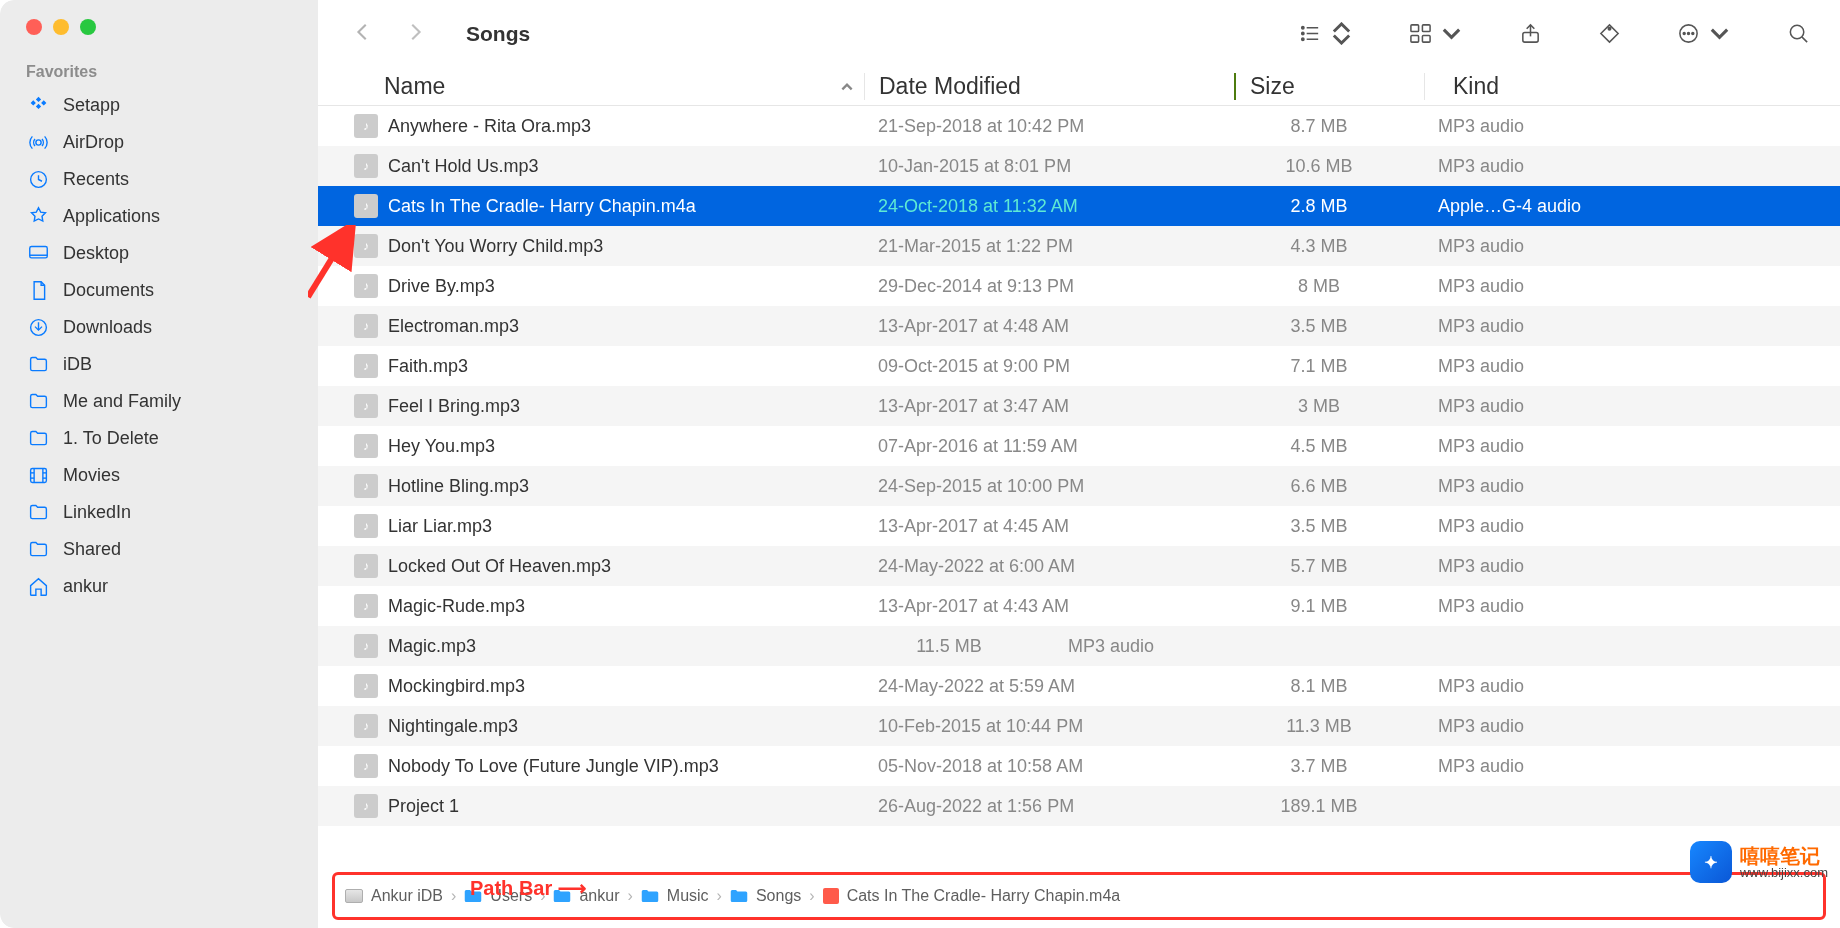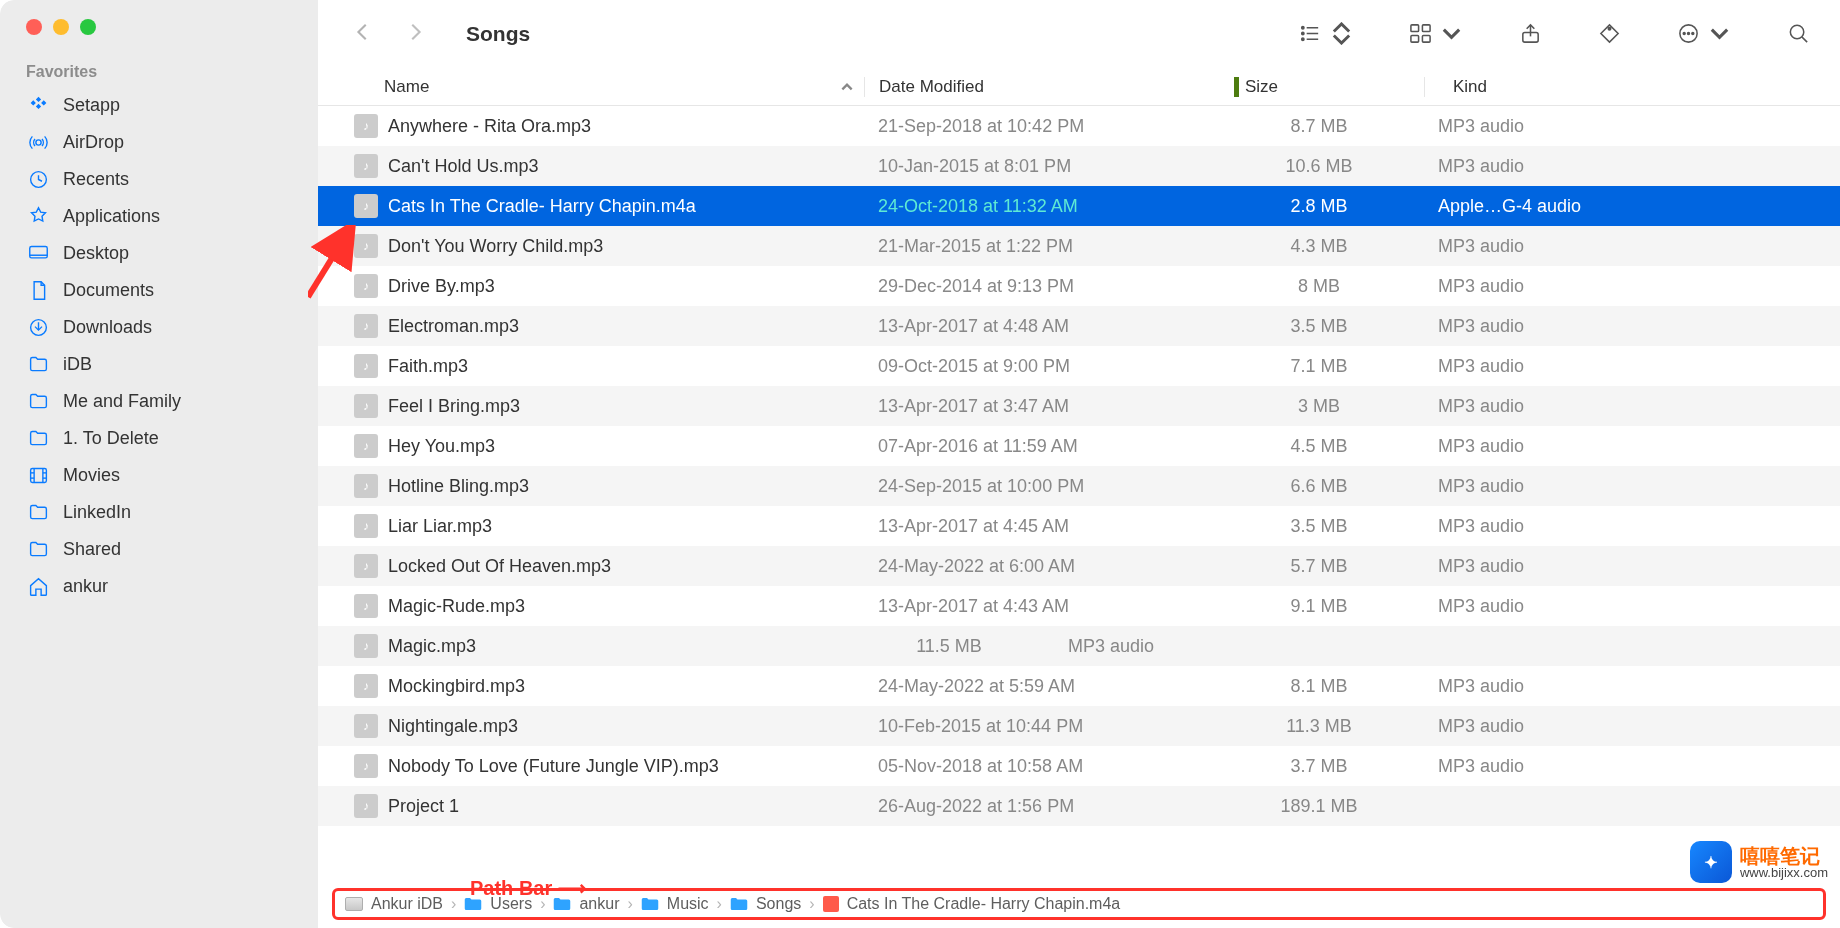--- a/index.html
+++ b/index.html
@@ -15,39 +15,39 @@
 .main{flex:1;height:100%;display:flex;flex-direction:column;background:#fff;position:relative}
 .toolbar{height:68px;display:flex;align-items:center;padding:0 22px;gap:14px;border-bottom:1px solid transparent}
 .nav-arrows{display:flex;gap:30px;padding-left:12px}
 .nav-arrows svg{width:22px;height:22px;stroke:#b3b3b3;stroke-width:2.3;fill:none}
 .nav-arrows .fwd{stroke:#333}
 .win-title{font-size:21px;font-weight:700;padding-left:26px;color:#333}
 .tool-right{margin-left:auto;display:flex;align-items:center;gap:56px;padding-right:8px}
 .tb-btn{display:flex;align-items:center;gap:2px;color:#555}
 .tb-btn svg{width:23px;height:23px;stroke:#555;stroke-width:1.6;fill:none}
 .chev{width:12px;height:12px}
-.headers{display:flex;align-items:center;height:38px;border-bottom:1px solid #e6e6e6;font-size:17px;color:#333}
+.headers{display:flex;align-items:center;height:38px;border-bottom:1px solid #e6e6e6;font-size:23px;color:#333}
 .col-name{flex:0 0 546px;padding-left:66px;display:flex;align-items:center;justify-content:space-between;padding-right:10px}
 .sort-chev{width:14px;height:14px;stroke:#888;stroke-width:2;fill:none}
 .col-date{flex:0 0 370px;padding-left:14px;border-left:1px solid #e6e6e6}
-.col-size{flex:0 0 190px;padding-left:6px;border-left:5px solid #4d7c0f}
+.col-size{flex:0 0 190px;padding-left:14px;border-left:2px solid #4d7c0f}
 .col-kind{flex:1;padding-left:28px;border-left:1px solid #e6e6e6}
 .rows{flex:1;overflow:hidden}
 .row{display:flex;align-items:center;height:40px;font-size:18px;color:#333}
 .row:nth-child(even){background:#f5f5f5}
 .row.sel{background:#0065e0;color:#fff}
 .row .c-name{flex:0 0 546px;padding-left:36px;display:flex;align-items:center;gap:10px;white-space:nowrap;overflow:hidden}
 .row .c-date{flex:0 0 370px;padding-left:14px;color:#888}
 .row.sel .c-date{color:#5eead4}
 .row .c-size{flex:0 0 190px;padding-right:20px;text-align:center;color:#888}
 .row.sel .c-size{color:#fff}
 .row .c-kind{flex:1;padding-left:14px;color:#888}
 .row.sel .c-kind{color:#fff}
 .thumb{width:24px;height:24px;border-radius:3px;background:#ccc;display:inline-flex;align-items:center;justify-content:center;font-size:12px;color:#fff}
-.pathbar{height:32px;border:3px solid #ff322b;border-radius:6px;margin:0 14px 8px 14px;display:flex;align-items:center;padding:0 10px;font-size:16px;color:#5e5e5e;gap:8px}
+.pathbar{height:48px;border:3px solid #ff322b;border-radius:6px;margin:0 14px 8px 14px;display:flex;align-items:center;padding:0 10px;font-size:16px;color:#5e5e5e;gap:8px}
 .path-chev{color:#b6b6b6}
 .path-folder{width:18px;height:14px;display:inline-block}
 .path-folder svg{width:100%;height:100%}
 .drive-icon{width:18px;height:14px;display:inline-block;background:linear-gradient(#e6e6e6,#c8c8c8);border:1px solid #aeaeae;border-radius:2px}
 .arrow-to-row{position:absolute;left:-10px;top:225px;pointer-events:none}
 .pathbar-label{position:absolute;bottom:7px;left:-180px;font-size:20px;font-weight:700;color:#ff322b;white-space:nowrap;pointer-events:none}
 .pathbar-label .arr{font-size:20px;font-weight:900}
 .watermark{position:absolute;right:12px;bottom:45px;display:flex;align-items:center;gap:8px}
 .watermark .logo{width:42px;height:42px;border-radius:10px;background:linear-gradient(135deg,#1787ff,#0a57d6);display:flex;align-items:center;justify-content:center;color:#fff;font-weight:900}
 .watermark .txt{display:flex;flex-direction:column;line-height:1}

